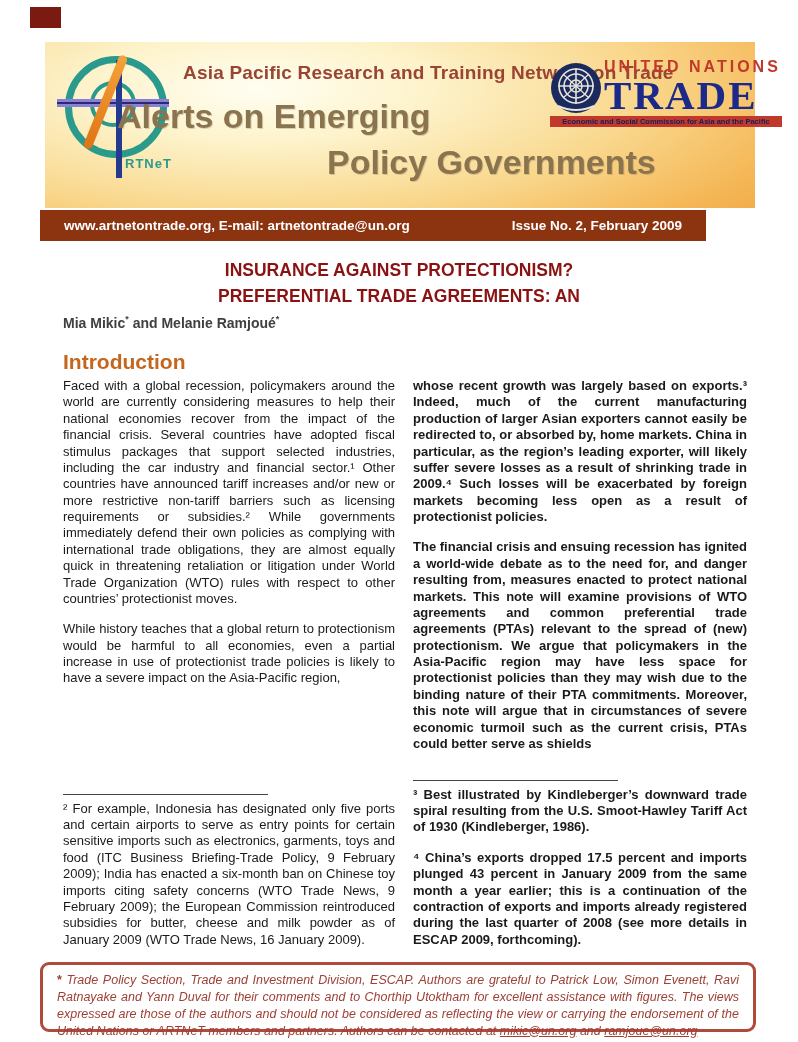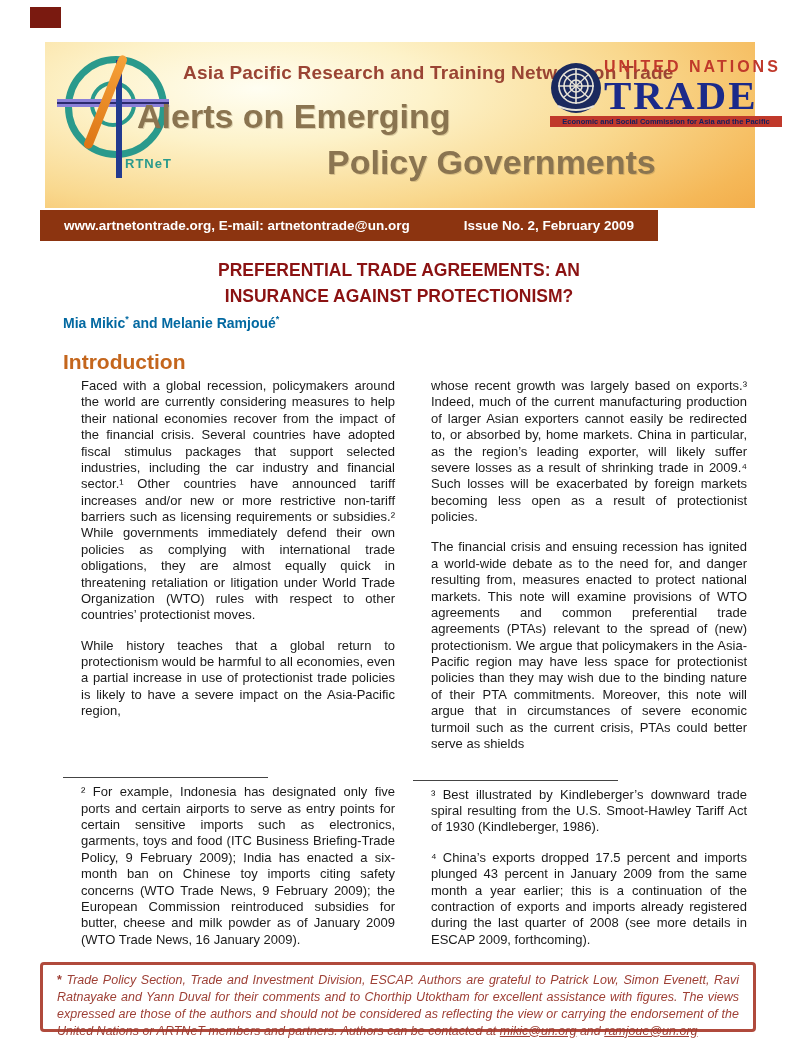--- a/index.html
+++ b/index.html
@@ -8,21 +8,21 @@
 
   
   .corner-mark{position:absolute;left:30px;top:7px;width:31px;height:21px;background:#7a1a10;}
 
   
   .banner{position:absolute;left:45px;top:42px;width:710px;height:166px;
     background:radial-gradient(ellipse 95% 130% at 30% 28%, #fffef2 0%, #fdf2c9 26%, #f9d88e 56%, #f5b858 82%, #f1a540 100%);}
   .tagline{position:absolute;left:138px;top:20px;font-size:19px;font-weight:bold;color:#9a4434;letter-spacing:.2px;}
   .banner-title{position:absolute;left:0;top:52px;width:710px;color:#8a7450;font-weight:bold;
     font-size:34px;line-height:1.35;text-shadow:1px 1px 0 rgba(120,95,55,.25);}
-  .banner-title .l1{padding-left:92px;}
+  .banner-title .l1{padding-left:72px;}
   .banner-title .l2{padding-left:282px;}
 
   
   .artnet-logo{position:absolute;left:14px;top:8px;width:160px;height:140px;}
   .artnet-logo .ring-outer{position:absolute;left:6px;top:6px;width:88px;height:88px;border:7px solid #2a9a8c;border-radius:50%;}
   .artnet-logo .ring-inner{position:absolute;left:31px;top:31px;width:38px;height:38px;border:4px solid #2a9a8c;border-radius:50%;}
   .artnet-logo .hline{position:absolute;left:-2px;top:49px;width:112px;height:8px;
     background:linear-gradient(#8a80d8 0 3px,#2b2a6e 3px 5px,#8a80d8 5px 8px);}
   .artnet-logo .vline{position:absolute;left:57px;top:10px;width:6px;height:118px;background:#233a8f;}
   .artnet-logo .diag{position:absolute;left:42px;top:2px;width:9px;height:100px;border-radius:5px;
@@ -33,42 +33,42 @@
   .escap-logo{position:absolute;left:505px;top:16px;width:204px;height:78px;}
   .escap-emblem{position:absolute;left:0;top:4px;width:52px;height:52px;}
   .escap-text{position:absolute;left:54px;top:0;width:150px;}
   .escap-un{font-size:16px;font-weight:bold;color:#c0392b;letter-spacing:3px;white-space:nowrap;}
   .escap-acronym{font-family:"Liberation Serif",serif;font-size:41px;line-height:.95;font-weight:bold;color:#1b2a8a;letter-spacing:2px;}
   .escap-strip{position:absolute;left:0;top:58px;width:232px;height:11px;background:#c0392b;
     display:flex;align-items:center;justify-content:center;}
   .escap-strip span{font-size:7.5px;font-weight:bold;color:#141e5e;white-space:nowrap;}
 
   
-  .info-bar{position:absolute;left:40px;top:210px;width:618px;height:31px;background:#8c3410;
+  .info-bar{position:absolute;left:40px;top:210px;width:666px;height:31px;background:#8c3410;
     display:flex;align-items:center;justify-content:space-between;padding:0 24px;box-sizing:border-box;}
   .info-bar span{color:#ffffff;font-weight:bold;font-size:13.5px;}
 
   
   .article-title{position:absolute;left:0;top:257px;width:798px;text-align:center;
     color:#8b1212;font-weight:bold;font-size:17.5px;line-height:1.5;}
-  .authors{position:absolute;left:63px;top:314px;font-size:14px;font-weight:bold;color:#0369a1;}
+  .authors{position:absolute;left:63px;top:314px;font-size:14px;font-weight:bold;color:#404040;}
   .authors sup{font-size:9px;vertical-align:super;}
   .section-heading{position:absolute;left:63px;top:350px;font-size:21px;font-weight:bold;color:#c4661d;}
 
   .col{position:absolute;top:378px;height:584px;display:flex;flex-direction:column;}
   .col-left{left:63px;width:332px;}
-  .col-right{left:413px;width:334px;}
-  .col p{margin:0 0 14px 18px;font-size:13px;line-height:1.26;text-align:justify;color:#1a1a1a;}
+  .col-right{left:413px;width:334px;font-weight:bold;}
+  .col p{margin:0 0 14px 0;font-size:13px;line-height:1.26;text-align:justify;color:#1a1a1a;}
   .footnote-block{margin-top:auto;}
   .footnote-rule{width:205px;border-top:1.5px solid #444;margin:0 0 6px 0;}
   .footnote{font-size:10.5px;line-height:1.26;text-align:justify;color:#1a1a1a;margin:0;}
 
   
   .affiliation-box{position:absolute;left:40px;top:962px;width:716px;height:70px;box-sizing:border-box;
-    border:3px solid #b04a3c;border-radius:4px;padding:7px 14px;}
+    border:3px solid #b04a3c;border-radius:9px;padding:7px 14px;}
   .affiliation-box p{margin:0;font-style:italic;color:#9e4036;font-size:12.5px;line-height:1.35;text-align:justify;}
   .affiliation-box .mark{font-style:normal;font-weight:bold;}
   .affiliation-box a{color:#9e4036;text-decoration:underline;}
 </style>
 </head>
 <body>
 
 <div class="page">
 
   <div class="corner-mark"></div>
@@ -111,22 +111,22 @@
       </div>
     </div>
   </div>
 
   <div class="info-bar">
     <span>www.artnetontrade.org, E-mail: artnetontrade@un.org</span>
     <span>Issue No. 2, February 2009</span>
   </div>
 
   <div class="article-title">
+    <div>INSURANCE AGAINST PROTECTIONISM?</div>
     <div>PREFERENTIAL TRADE AGREEMENTS: AN</div>
-    <div>INSURANCE AGAINST PROTECTIONISM?</div>
   </div>
 
   <div class="authors"><span>Mia Mikic</span><sup>*</sup><span> and </span><span>Melanie Ramjoué</span><sup>*</sup></div>
 
   <div class="section-heading">Introduction</div>
 
   <div class="col col-left">
     <p>Faced with a global recession, policymakers around the world are currently considering measures to help their national economies recover from the impact of the financial crisis. Several countries have adopted fiscal stimulus packages that support selected industries, including the car industry and financial sector.¹ Other countries have announced tariff increases and/or new or more restrictive non-tariff barriers such as licensing requirements or subsidies.² While governments immediately defend their own policies as complying with international trade obligations, they are almost equally quick in threatening retaliation or litigation under World Trade Organization (WTO) rules with respect to other countries’ protectionist moves.</p>
     <p>While history teaches that a global return to protectionism would be harmful to all economies, even a partial increase in use of protectionist trade policies is likely to have a severe impact on the Asia-Pacific region,</p>
     <div class="footnote-block">

